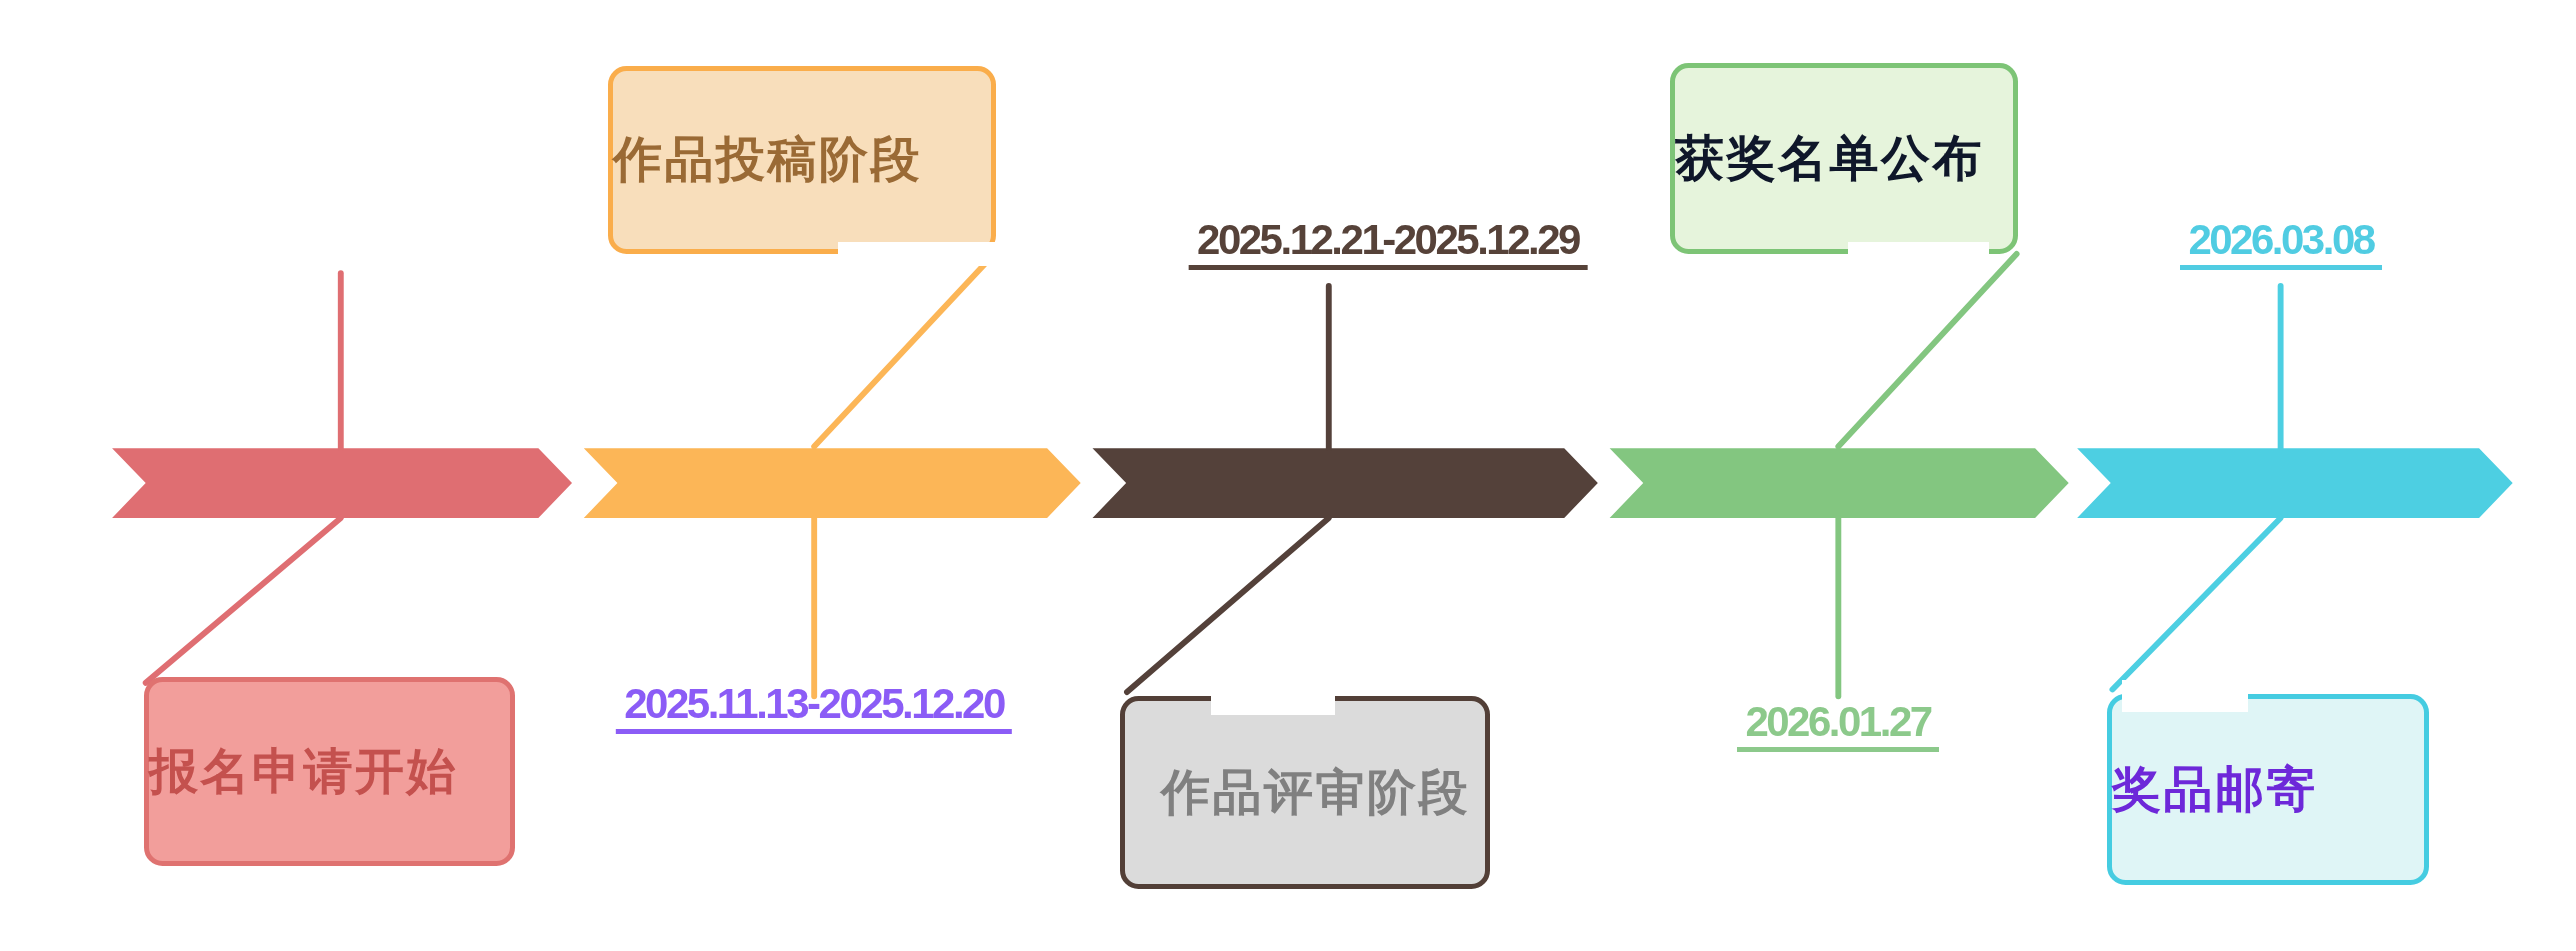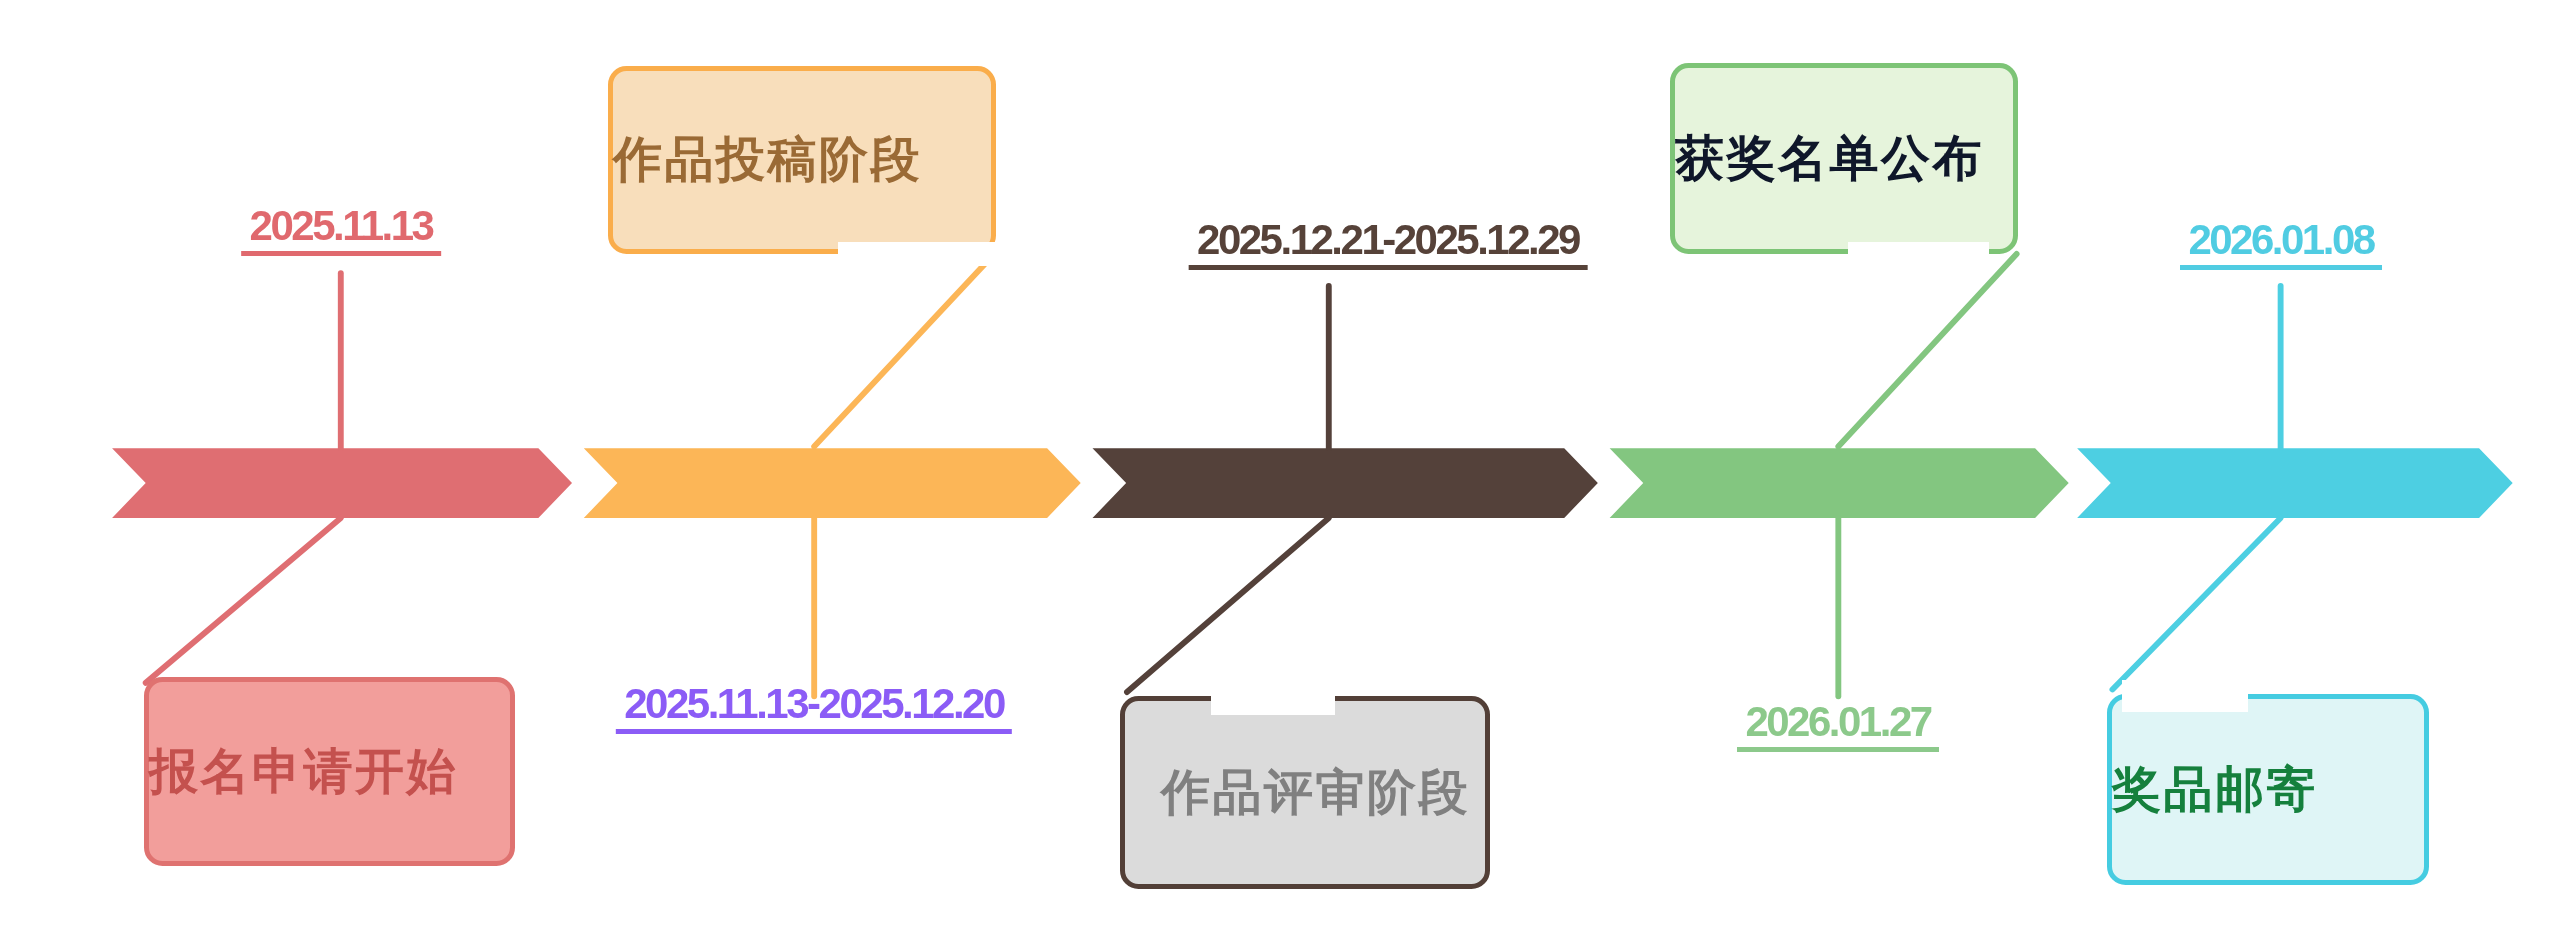--- a/index.html
+++ b/index.html
@@ -73,43 +73,42 @@
     <line x1="1580" y1="340" x2="1580" y2="533" stroke-width="7" stroke-linecap="round" style="stroke: rgb(84, 65, 58);"></line>
     <line x1="1580" y1="616" x2="1340" y2="823" stroke-width="7" stroke-linecap="round" style="stroke: rgb(84, 65, 58);"></line>
 
     <line x1="2398" y1="302" x2="2186" y2="531" stroke-width="7" stroke-linecap="round" style="stroke: rgb(131, 198, 128);"></line>
     <line x1="2186" y1="616" x2="2186" y2="828" stroke-width="7" stroke-linecap="round" style="stroke: rgb(131, 198, 128);"></line>
 
     <line x1="2712" y1="340" x2="2712" y2="533" stroke-width="7" stroke-linecap="round" style="stroke: rgb(77, 207, 226);"></line>
     <line x1="2712" y1="616" x2="2512" y2="820" stroke-width="7" stroke-linecap="round" style="stroke: rgb(77, 207, 226);"></line>
   </svg>
 
-  <div class="date" style="left: 341px; top: 205px; color: rgb(224, 105, 110);">2025.11.13</div>
   <div class="date" style="left: 814px; top: 683px; color: #8b5cf6;">2025.11.13-2025.12.20</div>
   <div class="date" style="left: 1388px; top: 219px; color: rgb(86, 66, 57);">2025.12.21-2025.12.29</div>
   <div class="date" style="left: 1838px; top: 701px; color: rgb(140, 201, 139);">2026.01.27</div>
-  <div class="date" style="left: 2281px; top: 219px; color: rgb(80, 204, 226);">2026.01.08</div>
+  <div class="date" style="left: 2281px; top: 219px; color: rgb(80, 204, 226);">2026.03.08</div>
 
   <div class="stage-box" style="left: 144px; top: 677px; width: 371px; height: 189px; background-color: rgb(242, 158, 155); border-color: rgb(223, 114, 112); color: rgb(196, 81, 78);">
     <span class="box-label">报名申请开始</span>
   </div>
 
   <div class="stage-box" style="left: 608px; top: 66px; width: 388px; height: 188px; background-color: rgb(248, 222, 187); border-color: rgb(250, 173, 75); color: rgb(154, 106, 53);">
     <span class="box-label">作品投稿阶段</span>
   </div>
 
   <div class="stage-box" style="left: 1120px; top: 696px; width: 370px; height: 193px; background-color: rgb(219, 219, 219); border-color: rgb(82, 63, 55); color: rgb(128, 128, 128); padding-left: 36px;">
     <span class="box-label">作品评审阶段</span>
   </div>
 
   <div class="stage-box" style="left: 1670px; top: 63px; width: 348px; height: 191px; background-color: rgb(230, 244, 220); border-color: rgb(125, 196, 118); color: #0f172a;">
     <span class="box-label">获奖名单公布</span>
   </div>
 
-  <div class="stage-box" style="left: 2107px; top: 694px; width: 322px; height: 191px; background-color: rgb(223, 245, 246); border-color: rgb(69, 204, 225); color: #15803d;">
+  <div class="stage-box" style="left: 2107px; top: 694px; width: 322px; height: 191px; background-color: rgb(223, 245, 246); border-color: rgb(69, 204, 225); color: #6d28d9;">
     <span class="box-label">奖品邮寄</span>
   </div>
 
   <div class="notch" style="left:838px;  top:242px; width:162px; height:23.5px"></div>
   <div class="notch" style="left:1211px; top:683px; width:124px; height:32px"></div>
   <div class="notch" style="left:1848px; top:242px; width:141px; height:22px"></div>
   <div class="notch" style="left:2122px; top:680px; width:126px; height:32px"></div>
 
 </div>
 

